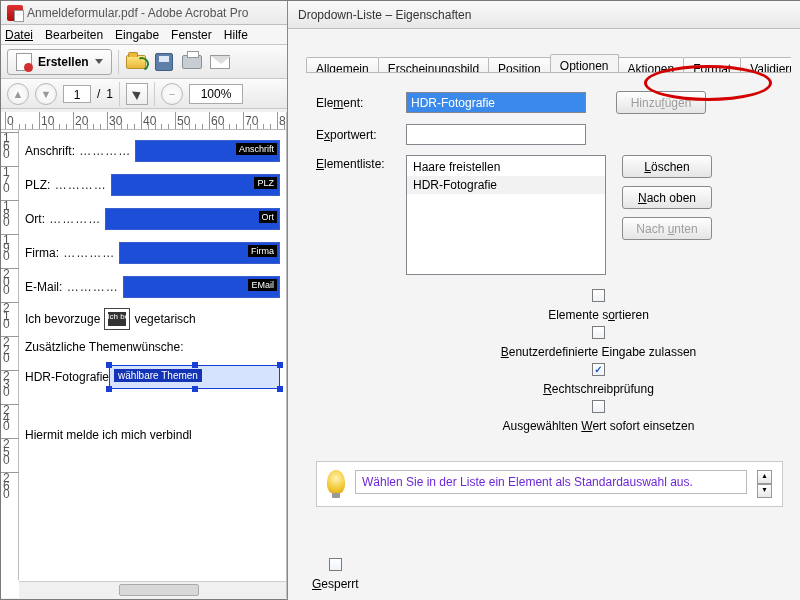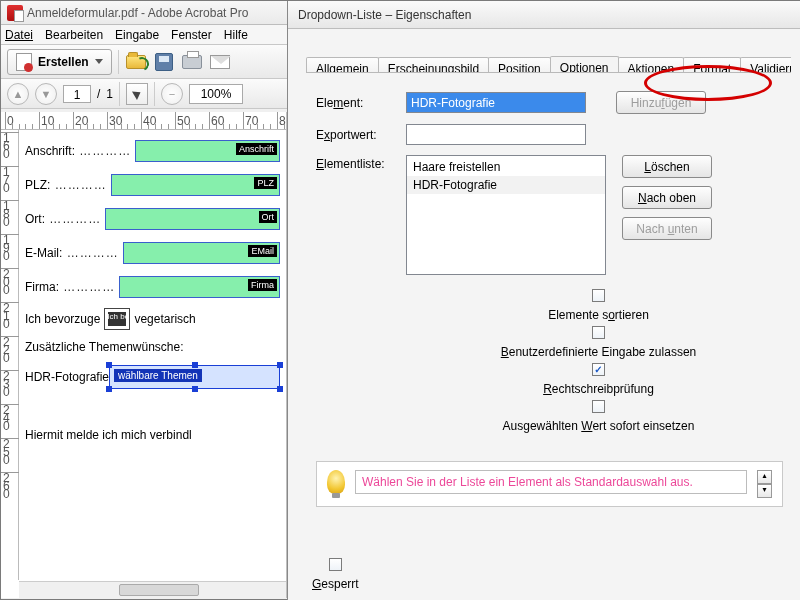--- a/index.html
+++ b/index.html
@@ -47,59 +47,59 @@
   .ruler-h { height: 18px; background: #fff; border-bottom: 1px solid #bbb; position: relative; font-size: 9px; color: #555; overflow:hidden;}
   .ruler-h .tick{position:absolute;top:0;width:1px;height:18px;background:#999;}
   .ruler-h .tick.minor{height:6px;top:12px;}
   .ruler-h .num{position:absolute;top:2px;}
   .ruler-v { position:absolute; left:0; top:18px; bottom:18px; width:18px; background:#fff; border-right:1px solid #bbb; font-size:9px; color:#555;}
   .ruler-v .vn{position:absolute;left:2px;line-height:8px;}
   .ruler-v .vt{position:absolute;left:0;width:18px;height:1px;background:#999;}
   .form-page { position:absolute; left:18px; top:18px; right:0; bottom:18px; background:#fff; overflow:hidden; padding:4px 6px;}
   .row { display:flex; align-items:center; height:34px;}
   .row .lbl{white-space:nowrap;}
-  .ffield { flex:1; height:22px; border:1px solid #3a5fcd; background:#86efac; margin-left:4px; position:relative;}
+  .ffield { flex:1; height:22px; border:1px solid #3a5fcd; background:#1d4ed8; margin-left:4px; position:relative;}
   .ffield .tag{position:absolute;right:2px;top:2px;background:#000;color:#fff;font-size:9px;padding:1px 3px;}
   .ck { width:26px;height:22px;border:1px solid #444;margin:0 4px;position:relative;background:#fff;}
   .ck .inner{position:absolute;inset:3px;border:1px solid #333;background:#333;}
   .ck .tag{position:absolute;left:2px;top:3px;color:#fff;font-size:8px;}
   .dotted::after{content:" …………";letter-spacing:1px;color:#222;}
   .sel-field{border:1px solid #1a3fd6;background:#d5e3ff;height:24px;position:relative;flex:1;}
   .sel-field::before,.sel-field::after{content:"";position:absolute;width:6px;height:6px;background:#1a3fd6;}
   .sel-field::before{left:-4px;top:-4px;}
   .sel-field::after{right:-4px;bottom:-4px;}
   .handle{position:absolute;width:6px;height:6px;background:#1a3fd6;}
   .sel-field .tag{position:absolute;left:4px;top:3px;background:#1334b7;color:#fff;font-size:10px;padding:1px 4px;}
   .scrollbar-h{position:absolute;left:18px;right:0;bottom:0;height:17px;background:#f0f0f0;border-top:1px solid #ccc;}
   .scrollbar-h .thumb{position:absolute;left:100px;top:2px;width:80px;height:12px;background:#d8d8d8;border:1px solid #aaa;border-radius:2px;}
 
   
   .dlg { position: absolute; left: 286px; top: 0; width: 514px; height: 600px; background: #f4f4f4; border-left: 1px solid #888; }
   .dlg-titlebar{height:28px;background:linear-gradient(#fafafa,#e7e7e7);border-bottom:1px solid #bdbdbd;display:flex;align-items:center;padding:0 10px;color:#333;}
   .tabstrip{margin:18px 10px 0 18px;height:26px;border-bottom:1px solid #b9b9b9;display:flex;align-items:flex-end;white-space:nowrap;overflow:hidden;}
   .tab{padding:4px 9px;border:1px solid #b9b9b9;border-bottom:none;background:linear-gradient(#fdfdfd,#ececec);margin-right:-1px;position:relative;top:8px;cursor:default;border-radius:2px 2px 0 0;}
-  .tab.active{background:#f4f4f4;border-bottom:1px solid #0f172a;z-index:2;}
+  .tab.active{background:#f4f4f4;border-bottom:3px solid #0f172a;z-index:2;}
   .tabbody{padding:18px 18px 10px 28px;}
   .frow{display:flex;align-items:center;margin-bottom:10px;}
   .frow .flab{width:90px;text-align:left;padding-right:8px;}
   .finput{border:1px solid #828790;background:#fff;height:21px;padding:0 4px;display:flex;align-items:center;}
   .finput.sel{background:#3b8aeb;color:#fff;}
   .wbtn{min-width:90px;height:23px;border:1px solid #8a8a8a;background:linear-gradient(#fefefe,#e5e5e5);border-radius:3px;display:flex;align-items:center;justify-content:center;cursor:default;}
   .wbtn.dis{color:#9d9d9d;}
   .red-oval{position:absolute;border:3px solid #d40000;border-radius:50%;pointer-events:none;}
   .listbox{border:1px solid #828790;background:#fff;width:200px;height:120px;padding:2px 0;}
   .listbox .li{padding:2px 6px;}
   .listbox .li.sel{background:#f2f2f2;}
   .side-btns{display:flex;flex-direction:column;gap:8px;margin-left:16px;}
   .chk{display:flex;align-items:center;gap:6px;margin:4px 0;flex-direction:column;}
   .chk .box{width:13px;height:13px;border:1px solid #7b7b7b;background:linear-gradient(#fff,#eef3f8);display:flex;align-items:center;justify-content:center;font-size:10px;color:#1957c4;font-weight:bold;}
   .tipbox{margin-top:28px;border:1px solid #c9c9c9;background:#fff;display:flex;align-items:flex-start;gap:10px;padding:8px 10px;}
   .bulb{width:18px;height:24px;background:radial-gradient(circle at 50% 35%,#fff3b0,#f2c630 60%,#d59e10);border-radius:50% 50% 40% 40%;position:relative;}
   .bulb::after{content:"";position:absolute;left:5px;bottom:-4px;width:8px;height:5px;background:#999;border-radius:1px;}
-  .tipfield{flex:1;border:1px solid #bcbcbc;background:#fff;padding:4px 6px;color:#ec4899;}
+  .tipfield{flex:1;border:1px solid #bcbcbc;background:#fff;padding:4px 6px;color:#6d28d9;}
   .spin{width:15px;display:flex;flex-direction:column;}
   .spin .s{height:14px;border:1px solid #999;background:linear-gradient(#fff,#e8e8e8);font-size:8px;text-align:center;}
   .locked-row{position:absolute;left:24px;bottom:6px;align-items:center;}
   .u{text-decoration:underline;}
 </style>
 </head>
 <body>
 
 <div class="main-window">
 
@@ -270,29 +270,29 @@
             <span class="tag">PLZ</span>
           </div>
         </div>
       <div class="row">
           <span class="lbl dotted">Ort:</span>
           <div class="ffield">
             <span class="tag">Ort</span>
           </div>
         </div>
       <div class="row">
+          <span class="lbl dotted">Firma:</span>
+          <div class="ffield">
+            <span class="tag">Firma</span>
+          </div>
+        </div>
+      <div class="row">
           <span class="lbl dotted">E-Mail:</span>
           <div class="ffield">
             <span class="tag">EMail</span>
-          </div>
-        </div>
-      <div class="row">
-          <span class="lbl dotted">Firma:</span>
-          <div class="ffield">
-            <span class="tag">Firma</span>
           </div>
         </div>
       <div class="row" style="height:30px;">
         <span class="lbl">Ich bevorzuge</span>
         <div class="ck">
             <div class="inner"></div>
             <span class="tag">Ich be</span>
           </div>
         <span class="lbl">vegetarisch</span>
       </div>

